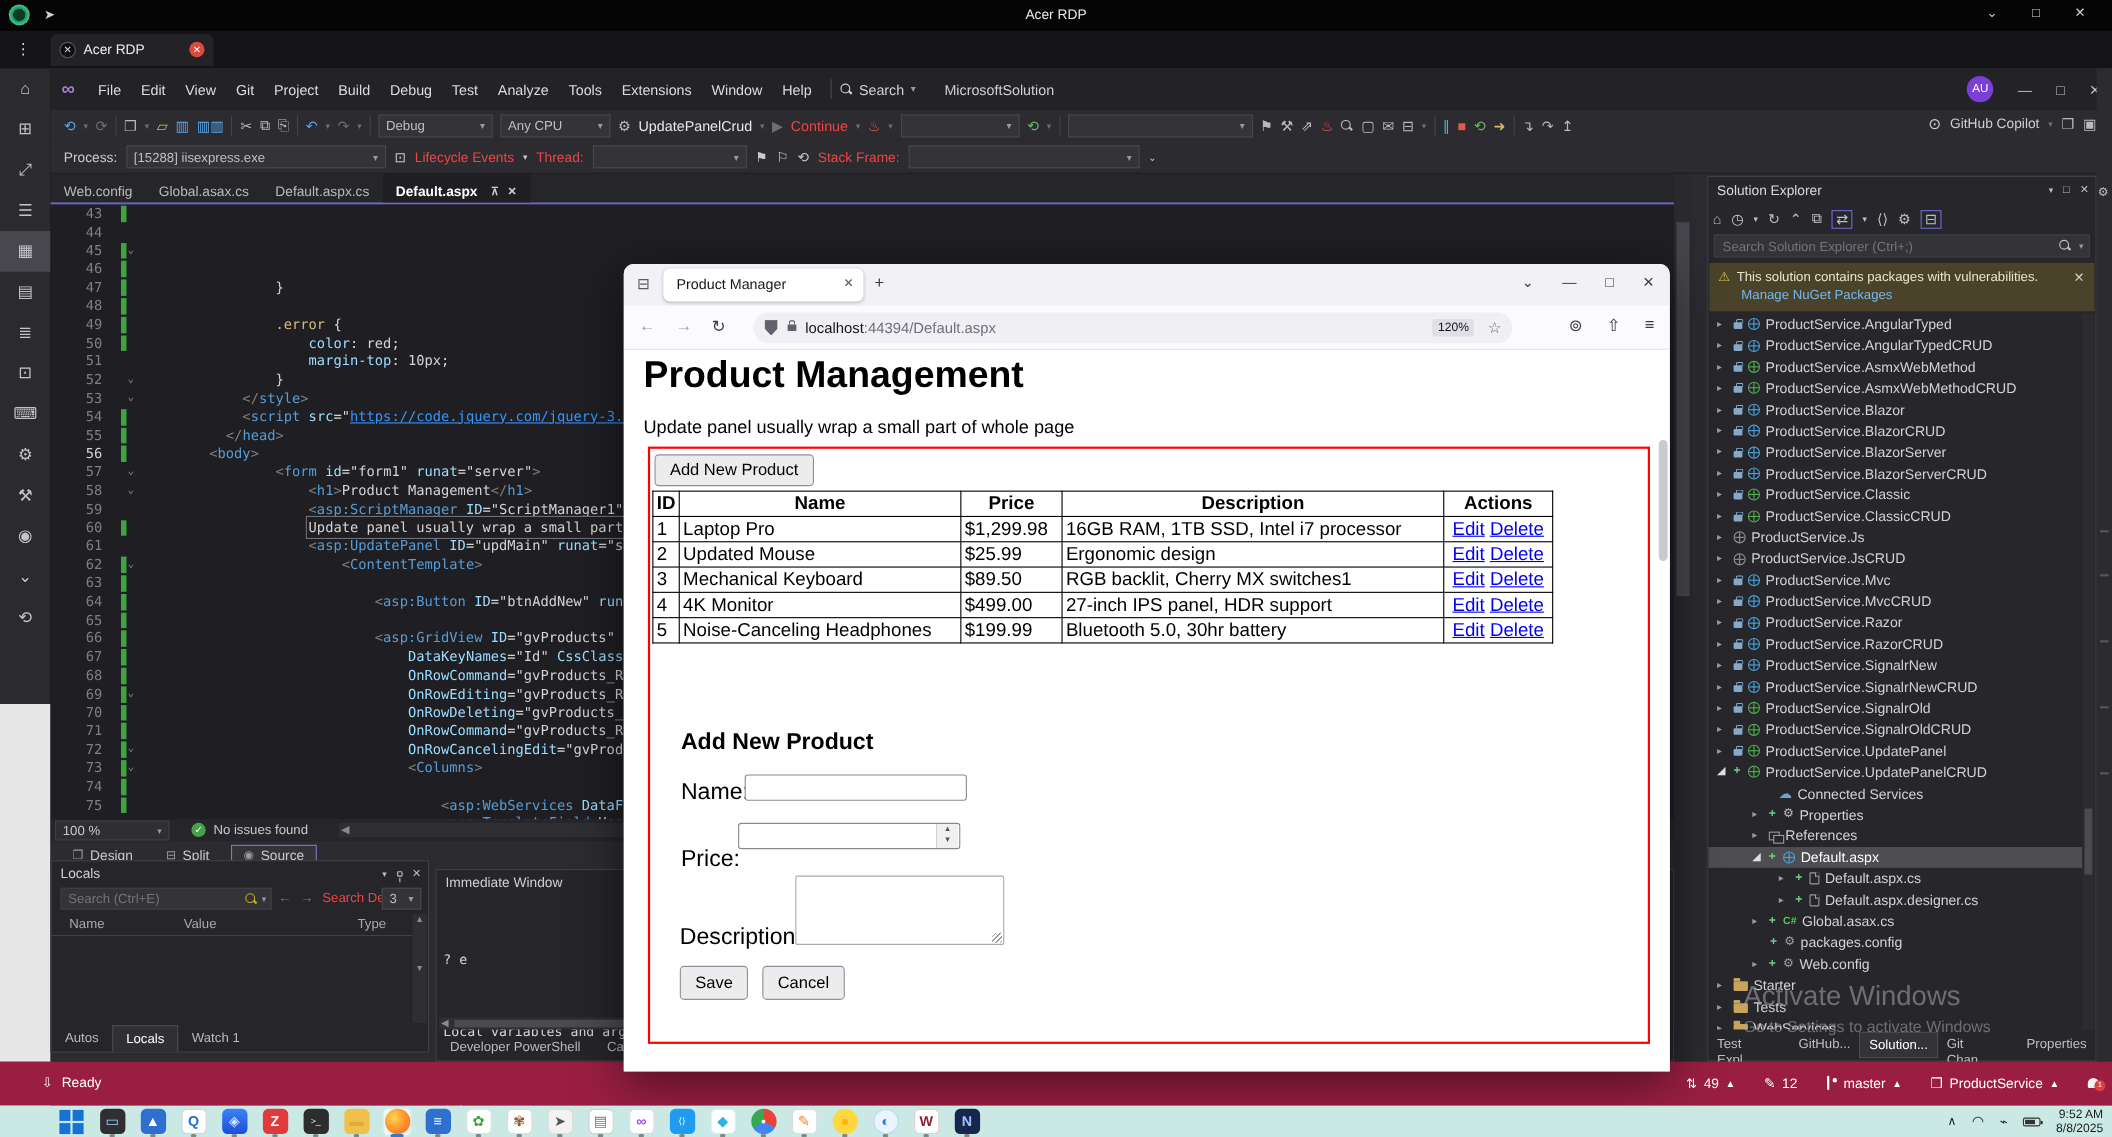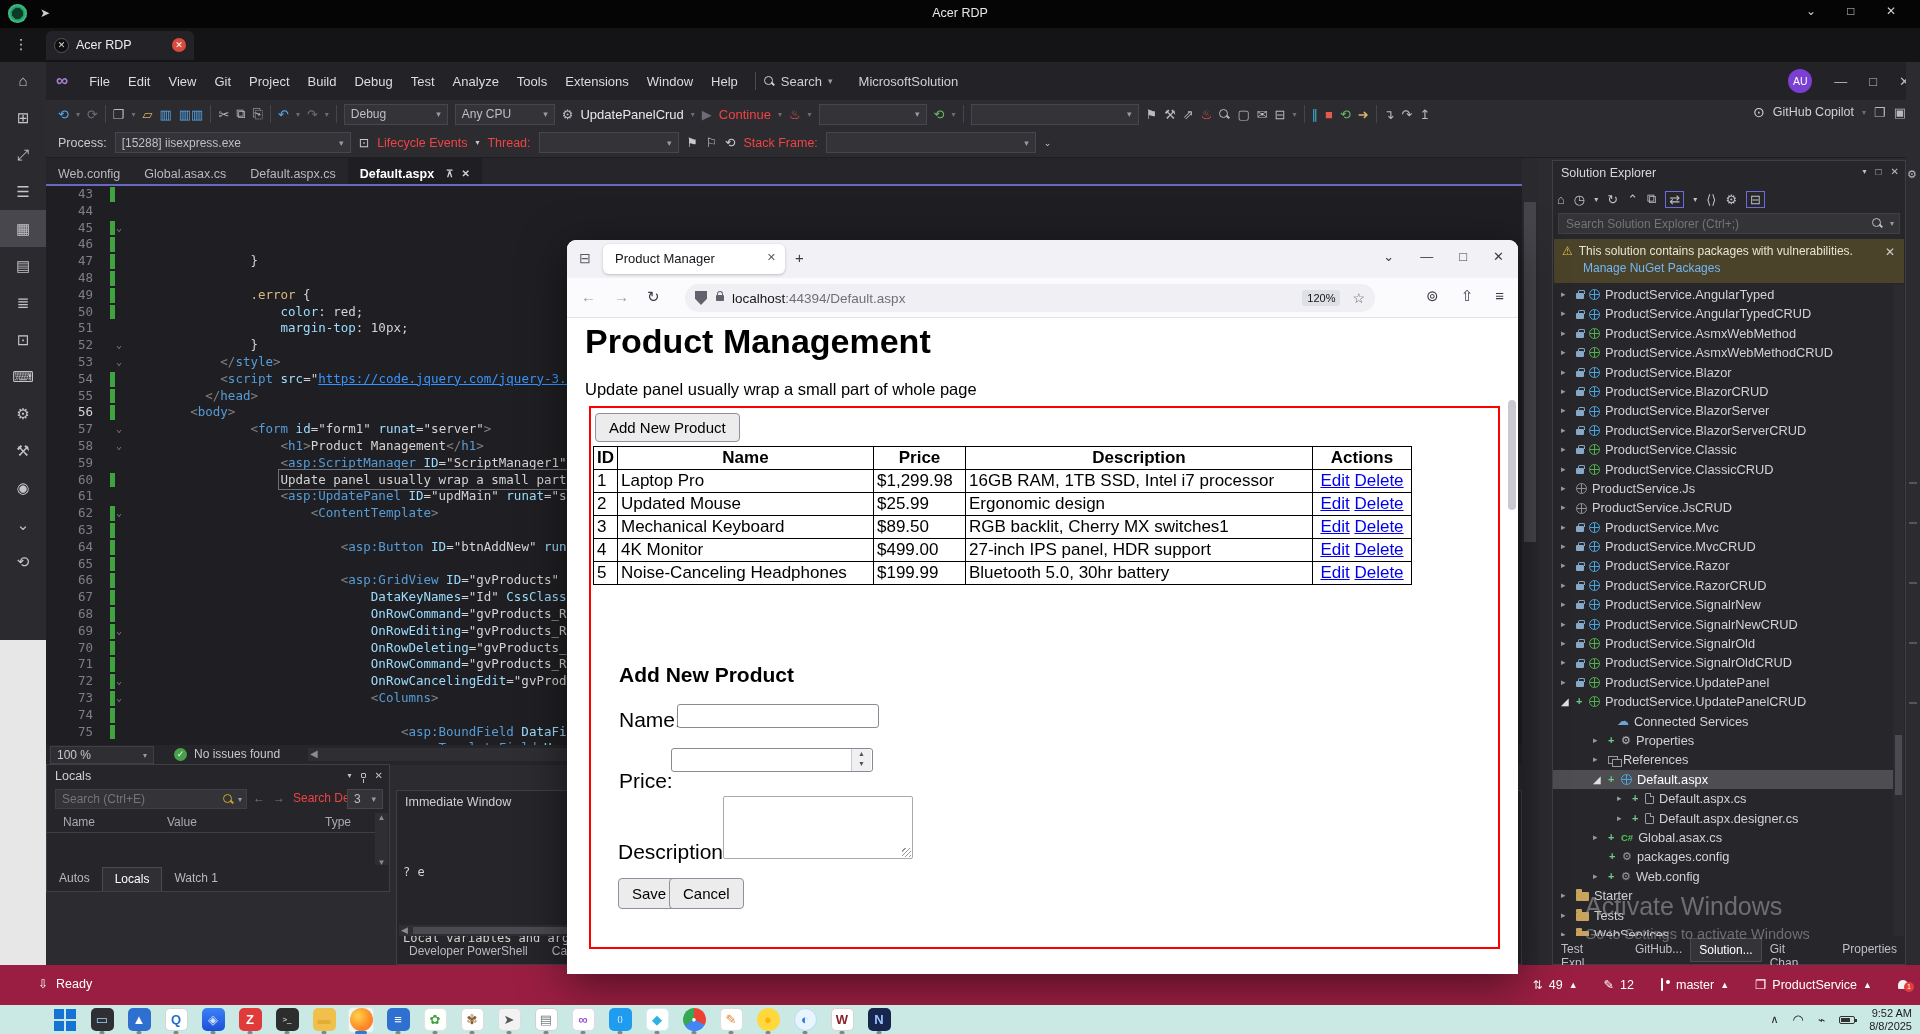--- a/index.html
+++ b/index.html
@@ -82,21 +82,21 @@
   .ic-check { display:inline-block; width:13px; height:13px; border-radius:50%; background:#47a14b; color:#fff; font-size:9px; text-align:center; line-height:13px; }
   #edissues { position:absolute; left:128px; top:2px; display:flex; gap:7px; align-items:center; }
   #edhsb { position:absolute; left:262px; top:3px; right:8px; height:13px; background:#2e2e33; }
   #edhsb .harr { position:absolute; left:2px; top:0; color:#8a8a90; font-size:10px; }
   #designbar { position:absolute; left:46px; top:765px; width:1476px; height:25px; background:#2b2b30; color:#c9c9ce; font-size:12.5px; display:flex; align-items:center; gap:10px; padding-left:10px; }
   #designbar .vbtn { display:flex; gap:6px; align-items:center; padding:2px 10px; }
   #designbar .vbtn.active { border:1px solid #7a78d8; background:#333338; }
 
   
   .panel { background:#25252a; border:1px solid #3f3f46; color:#c8c8cc; }
-  #locals { position:absolute; left:46px; top:764px; width:344px; height:128px; }
+  #locals { position:absolute; left:46px; top:782px; width:344px; height:175px; }
   .ptitle { position:absolute; left:0; top:0; right:0; height:22px; padding:4px 8px; font-size:12.5px; color:#cfcfd4; }
   .pticons { position:absolute; right:6px; top:5px; display:flex; gap:9px; color:#bfbfc6; font-size:10px; align-items:center; }
   .ic-pin { display:inline-block; width:5px; height:5px; border:1.5px solid #bfbfc6; border-radius:1px; position:relative; }
   .ic-pin::after { content:''; position:absolute; left:1px; top:5px; width:1.5px; height:4px; background:#bfbfc6; }
   #locals-search { position:absolute; left:8px; top:24px; width:192px; height:20px; background:#333338; border:1px solid #3f3f46; display:flex; align-items:center; }
   #locals-search input { flex:1; background:transparent; border:none; outline:none; color:#9a9aa2; font-size:12px; padding:0 6px; font-family:"Liberation Sans",sans-serif; }
   #locals-search .sic { color:#c8a826; margin-right:5px; }
   #locals-nav { position:absolute; left:206px; top:26px; color:#7c7c84; font-size:12px; display:flex; gap:8px; align-items:center; }
   #locals-depth { position:absolute; left:300px; top:24px; width:36px; height:20px; }
   #locals-cols { position:absolute; left:0; top:48px; right:14px; height:20px; border-bottom:1px solid #3f3f46; font-size:12px; color:#a9a9b0; }
@@ -654,21 +654,21 @@
         <span class="gut">70</span>
         <span class="cbar on"></span>
         <span class="fold"></span>
         <span class="code"></span>
       </div>
 
       <div class="ln">
         <span class="gut">71</span>
         <span class="cbar on"></span>
         <span class="fold"></span>
-        <span class="code"><span class="seg pln">                            </span><span class="seg brk">&lt;</span><span class="seg tag">asp:BoundField</span><span class="seg pln"> </span><span class="seg attr">DataField</span><span class="seg val">="Id"</span><span class="seg pln"> </span><span class="seg attr">HeaderText</span><span class="seg val">="ID" /&gt;</span></span>
+        <span class="code"><span class="seg pln">                            </span><span class="seg brk">&lt;</span><span class="seg tag">asp:WebServices</span><span class="seg pln"> </span><span class="seg attr">DataField</span><span class="seg val">="Id"</span><span class="seg pln"> </span><span class="seg attr">HeaderText</span><span class="seg val">="ID" /&gt;</span></span>
       </div>
 
       <div class="ln">
         <span class="gut">72</span>
         <span class="cbar on"></span>
         <span class="fold">⌄</span>
         <span class="code"><span class="seg pln">                            </span><span class="seg brk">&lt;</span><span class="seg tag">asp:TemplateField</span><span class="seg pln"> </span><span class="seg attr">HeaderText</span><span class="seg val">="Name"</span><span class="seg brk">&gt;</span></span>
       </div>
 
       <div class="ln">
@@ -1316,21 +1316,21 @@
           </table>
         <div id="p-form-h">Add New Product</div>
         <span class="flabel" style="left:28px;top:300px">Name:</span>
         <input class="tinput" style="left: 86px; top: 296px; width: 202px;">
         <span class="flabel" style="left:28px;top:361px">Price:</span>
         <input class="tinput" style="left: 80px; top: 340px; width: 202px;">
         <span id="p-spin">▲<br>▼</span>
         <span class="flabel" style="left:27px;top:432px">Description:</span>
         <span id="p-textarea"></span>
         <button class="gbtn" style="left:27px">Save</button>
-        <button class="gbtn" style="left:78px">Cancel</button>
+        <button class="gbtn" style="left:102px">Cancel</button>
       </div>
       <div id="bvsb"></div>
     </div>
   </div>
 
   <div id="taskbar">
     <div id="tb-icons">
       <span class="tbwrap">
         <span class="winlogo">
             <span></span>

